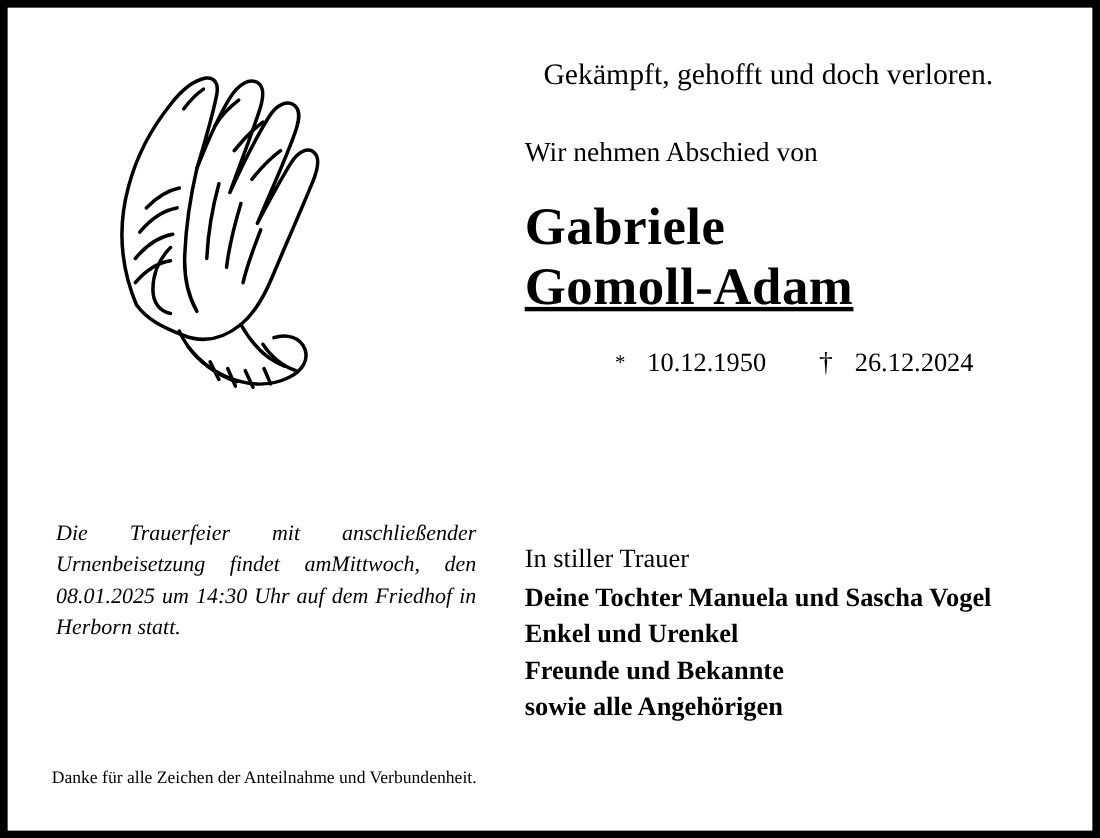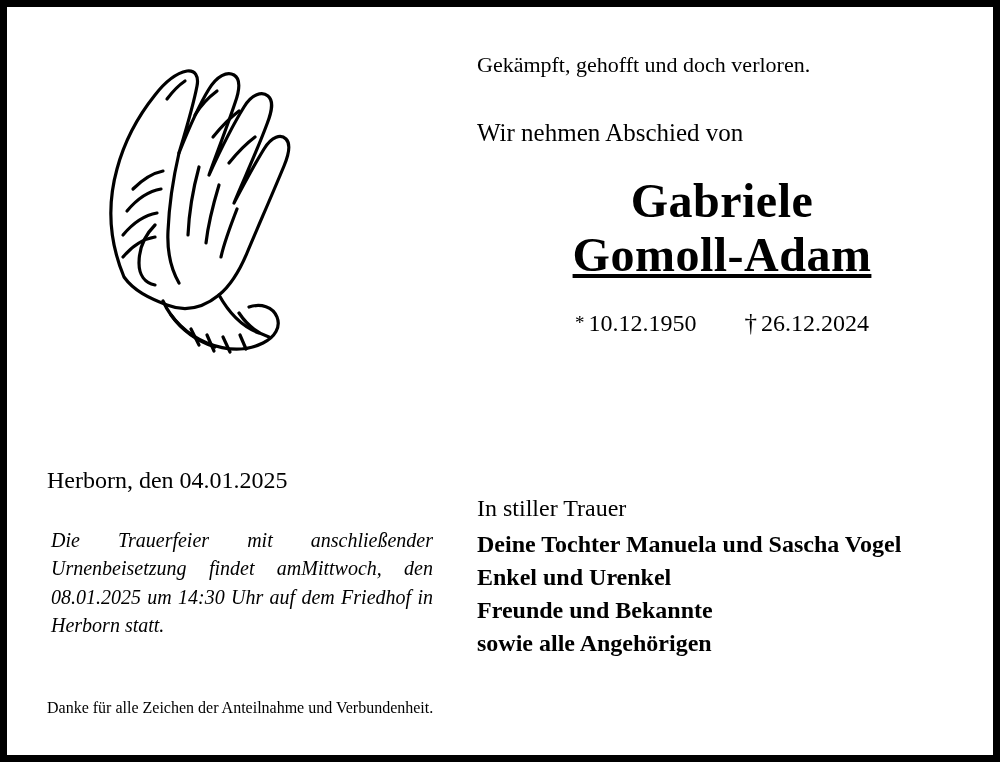--- a/index.html
+++ b/index.html
@@ -43,32 +43,32 @@
 
   
   .top-right {
     position: absolute;
     left: 470px;
     top: 44px;
     width: 490px;
     text-align: left;
   }
   .lead-line {
-    font-size: 22px;
+    font-size: 27px;
     line-height: 1.25;
-    margin: 0 0 38px 0;
+    margin: 0 0 38px 17px;
     white-space: nowrap;
   }
   .abschied-line {
     font-size: 25px;
     line-height: 1.25;
     margin: 0 0 4px 0;
   }
   .name-block {
-    text-align: center;
+    text-align: left;
     margin-top: 26px;
   }
   .name-first {
     font-size: 48px;
     font-weight: bold;
     line-height: 1.12;
     letter-spacing: 0.5px;
   }
   .name-last {
     font-size: 48px;
@@ -87,21 +87,21 @@
     vertical-align: 2px;
   }
   .dates .sep {
     display: inline-block;
     width: 36px;
   }
   .dates .cross {
     font-size: 25px;
   }
   .dates .dtxt {
-    margin-left: 4px;
+    margin-left: 20px;
   }
 
   
   .bottom-left {
     position: absolute;
     left: 40px;
     top: 460px;
     width: 390px;
   }
   .place-date {
@@ -203,21 +203,20 @@
       </div>
 
       <div class="dates">
         <span class="star">*</span><span class="dtxt">10.12.1950</span>
         <span class="sep"></span>
         <span class="cross">†</span><span class="dtxt">26.12.2024</span>
       </div>
     </div>
 
     <div class="bottom-left">
-      <p class="place-date">Herborn, den 04.01.2025</p>
       <p class="ceremony">Die Trauerfeier mit anschließender Urnenbeisetzung findet amMittwoch, den 08.01.2025 um 14:30 Uhr auf dem Friedhof in Herborn statt.</p>
     </div>
 
     <div class="bottom-right">
       <p class="mourning-head">In stiller Trauer</p>
       <p class="mourner">Deine Tochter Manuela und Sascha Vogel</p>
       <p class="mourner">Enkel und Urenkel</p>
       <p class="mourner">Freunde und Bekannte</p>
       <p class="mourner">sowie alle Angehörigen</p>
     </div>

